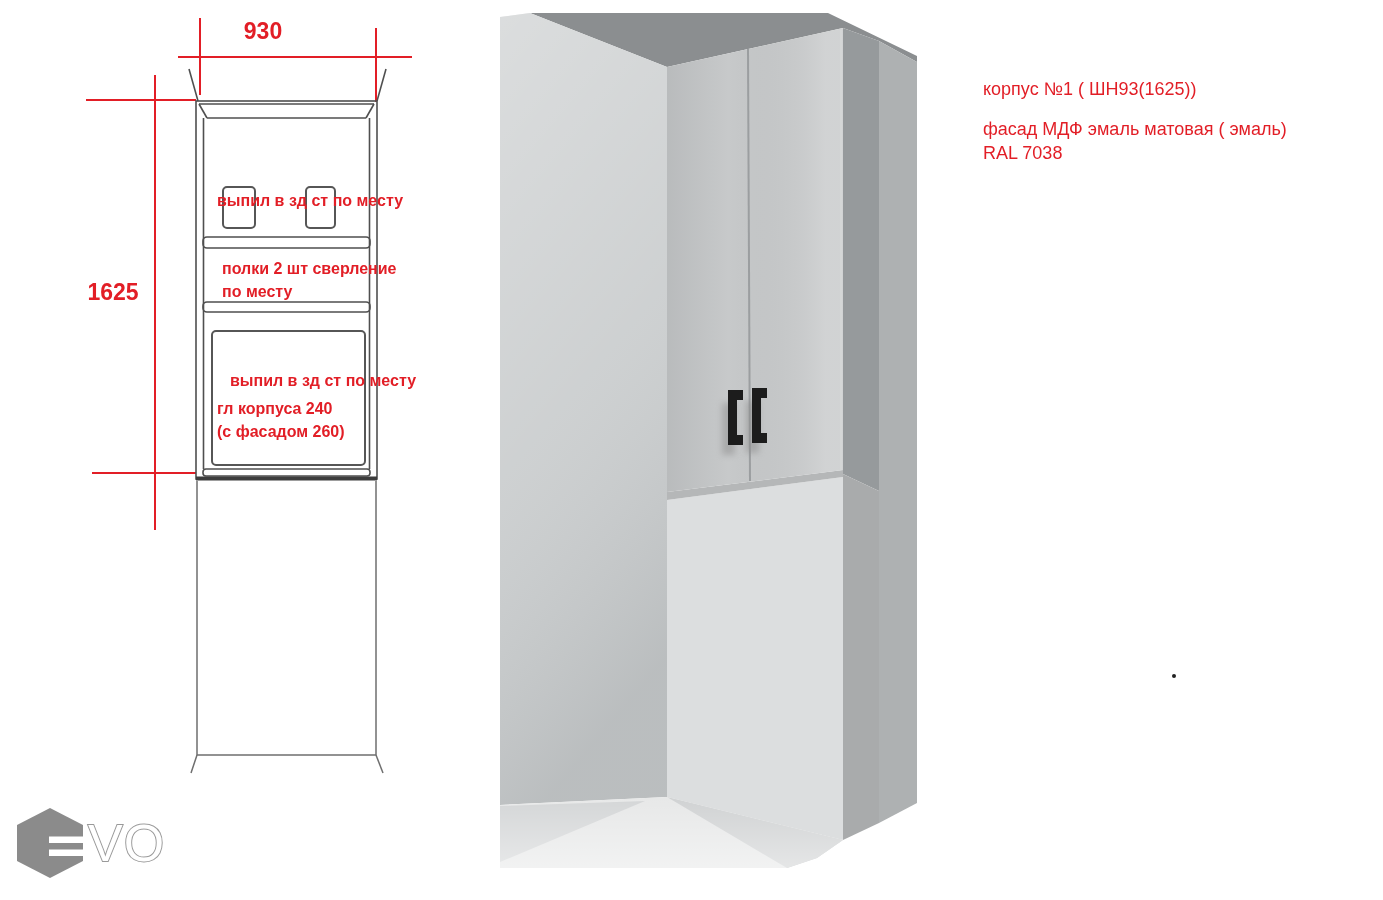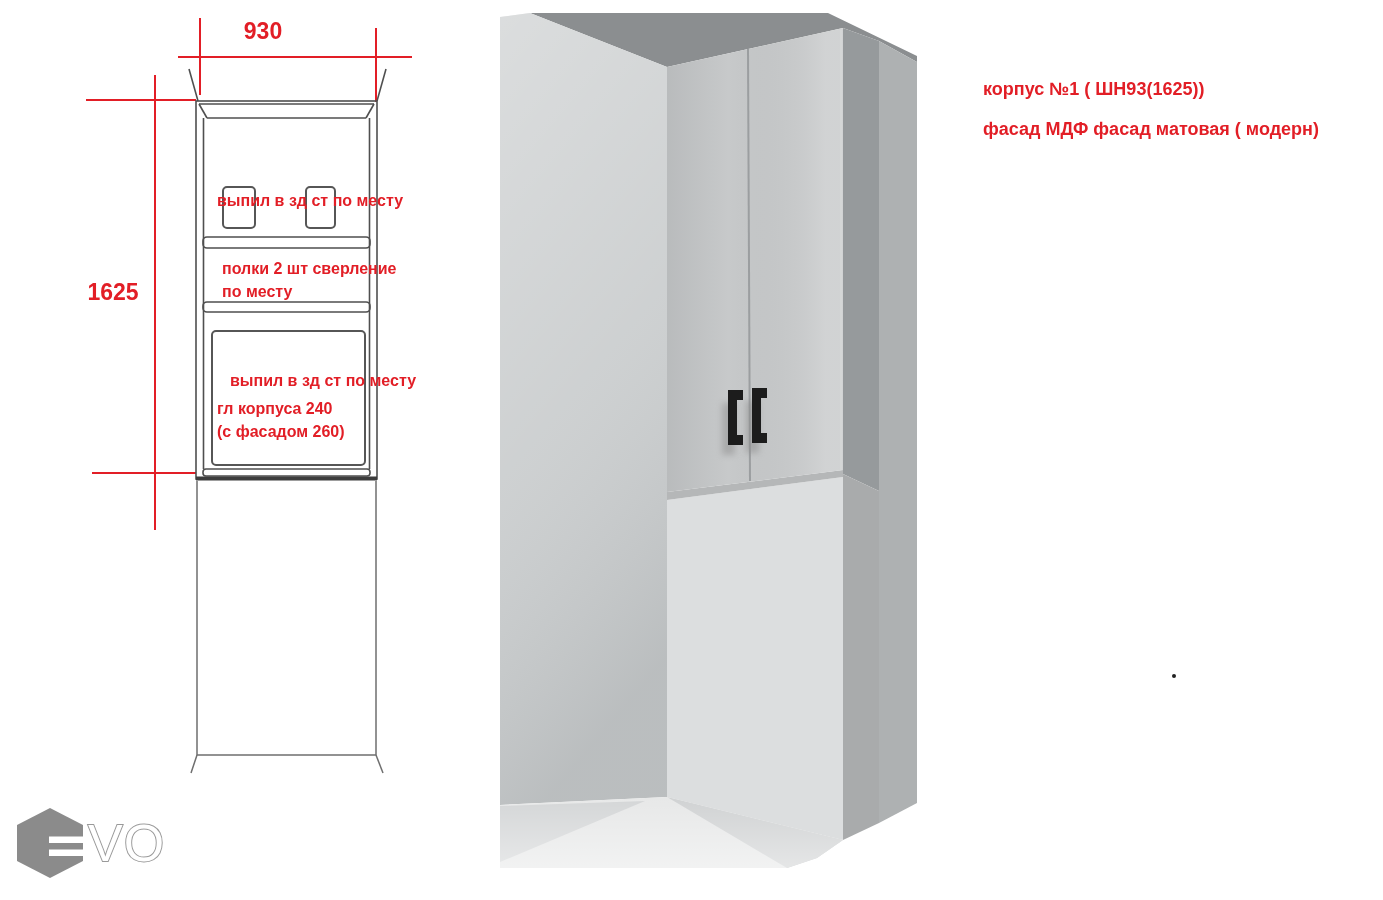--- a/index.html
+++ b/index.html
@@ -7,21 +7,21 @@
          font-family:"Liberation Sans",sans-serif;}
   svg{position:absolute;left:0;top:0;}
   
   .dim{font-family:"Liberation Sans",sans-serif;font-weight:700;font-size:23px;fill:#e21e26;text-anchor:middle;}
   .note{font-family:"Liberation Sans",sans-serif;font-weight:700;font-size:16px;fill:#e21e26;}
   .ln{stroke:#4f4f4f;stroke-width:1.6;fill:none;}
   .ln2{stroke:#565656;stroke-width:2;fill:none;}
   .lnlight{stroke:#6f6f6f;stroke-width:1.5;fill:none;}
   .red{stroke:#e21e26;stroke-width:2;fill:none;}
   
-  .spec{position:absolute;left:983px;top:77px;color:#e21e26;font-weight:700;font-size:18px;line-height:24px;white-space:nowrap;}
+  .spec{position:absolute;left:983px;top:77px;color:#e21e26;font-weight:400;font-size:18px;line-height:24px;white-space:nowrap;}
   .spec .gap{margin-top:16px;}
   .logo-vo{font-family:"Liberation Sans",sans-serif;font-size:52px;font-weight:400;
            fill:#ffffff;stroke:#9a9a9a;stroke-width:2px;paint-order:stroke fill;letter-spacing:1px;}
 </style>
 </head>
 <body>
 
 <div class="sheet">
 
 <svg width="1383" height="900" viewBox="0 0 1383 900">
@@ -118,16 +118,17 @@
     <rect x="49" y="836.5" width="39" height="6.5" fill="#ffffff"></rect>
     <rect x="49" y="849.5" width="39" height="6.5" fill="#ffffff"></rect>
     <text class="logo-vo" x="88" y="861">VO</text>
   </g>
 
   <circle cx="1174" cy="676" r="2" fill="#222222"></circle>
 </svg>
 
 <div class="spec">
   <div>корпус №1 ( ШН93(1625))</div>
-  <div class="gap">фасад МДФ фасад матовая ( модерн)</div>
+  <div class="gap">фасад МДФ эмаль матовая ( эмаль)</div>
+  <div>RAL 7038</div>
 </div>
 
 </div>
 
 </body></html>

